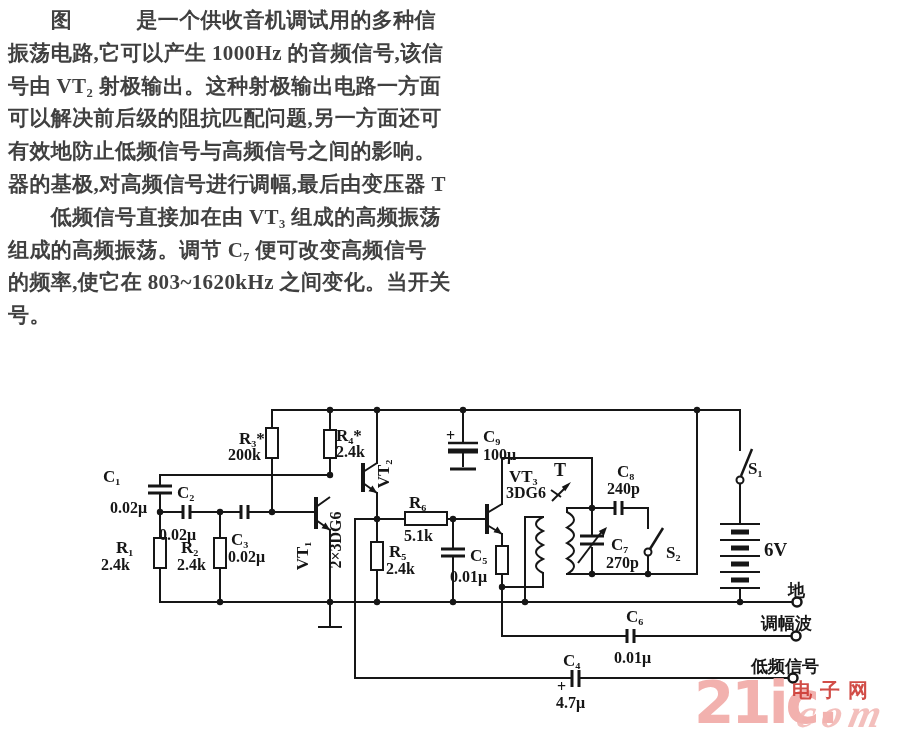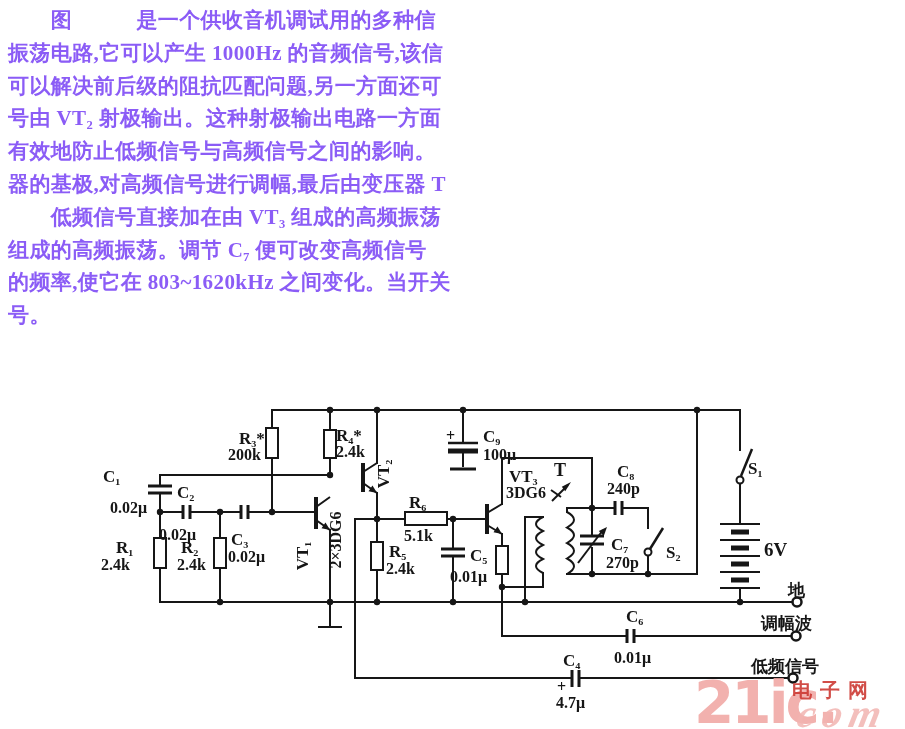--- a/index.html
+++ b/index.html
@@ -3,21 +3,21 @@
 <meta charset="utf-8">
 <style>
   html,body{margin:0;padding:0;}
   body{
     width:905px;height:729px;position:relative;overflow:hidden;
     background:#ffffff;
     font-family:"Liberation Serif","DejaVu Serif",serif;
   }
   .article{
     position:absolute;left:8px;top:4px;width:897px;
-    color:#8b5cf6;font-weight:700;font-size:21px;line-height:32.8px;
+    color:#404040;font-weight:700;font-size:21px;line-height:32.8px;
     letter-spacing:0.4px;white-space:nowrap;
   }
   .article .tline{height:32.8px;}
   svg text{
     font-family:"Liberation Serif","DejaVu Serif",serif;
     font-weight:700;fill:#161616;
   }
   .wm-brand{
     position:absolute;left:694px;top:674px;
     font-family:"DejaVu Sans","Liberation Sans",sans-serif;
@@ -34,22 +34,22 @@
     font-style:italic;font-weight:700;font-size:40px;line-height:40px;letter-spacing:7px;
     color:#f2b4b1;opacity:.85;transform:skewX(-12deg);
   }
 </style>
 </head>
 <body>
 
 <div class="article">
   <div class="tline">　　图　　　是一个供收音机调试用的多种信</div>
   <div class="tline">振荡电路,它可以产生 1000Hz 的音频信号,该信</div>
+  <div class="tline">号由 VT₂ 射极输出。这种射极输出电路一方面</div>
   <div class="tline">可以解决前后级的阻抗匹配问题,另一方面还可</div>
-  <div class="tline">号由 VT₂ 射极输出。这种射极输出电路一方面</div>
   <div class="tline">有效地防止低频信号与高频信号之间的影响。</div>
   <div class="tline">器的基极,对高频信号进行调幅,最后由变压器 T</div>
   <div class="tline">　　低频信号直接加在由 VT₃ 组成的高频振荡</div>
   <div class="tline">组成的高频振荡。调节 C₇ 便可改变高频信号</div>
   <div class="tline">的频率,使它在 803~1620kHz 之间变化。当开关</div>
   <div class="tline">号。</div>
 </div>
 
 <svg width="905" height="729" viewBox="0 0 905 729" style="position:absolute;left:0;top:0;" xmlns="http://www.w3.org/2000/svg">
 

